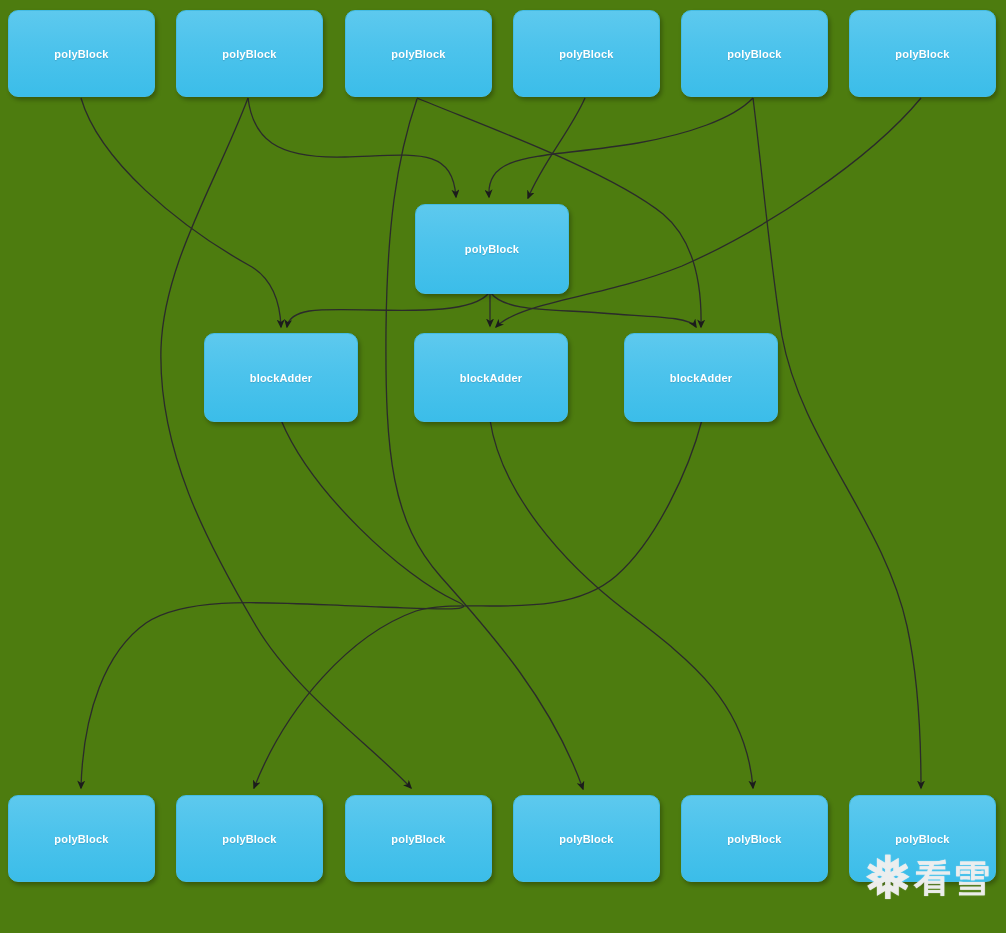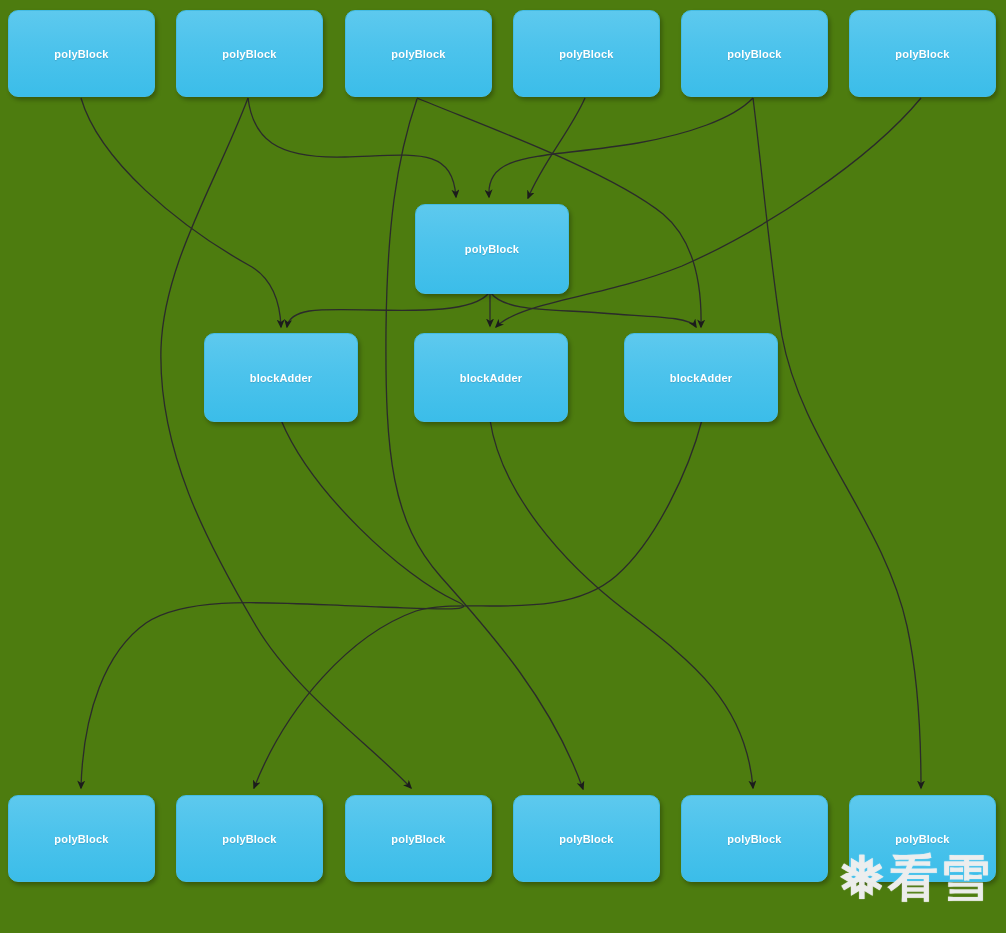--- a/index.html
+++ b/index.html
@@ -19,21 +19,21 @@
     text-shadow:0 1px 1px rgba(0,0,0,0.15);
   }
   #watermark{
     position:absolute;right:14px;bottom:26px;z-index:50;
     display:flex;align-items:center;gap:2px;
     color:rgba(236,236,236,0.88);
     font-weight:bold;pointer-events:none;
     text-shadow:0 0 1px rgba(255,255,255,0.9);
   }
   #watermark .flake{font-size:58px;line-height:1;}
-  #watermark .wm-text{font-size:50px;line-height:1;letter-spacing:2px;}
+  #watermark .wm-text{font-size:37px;line-height:1;letter-spacing:2px;}
 </style>
 </head>
 <body>
 
 <div id="canvas">
   <svg id="edge-layer" viewBox="0 0 1006 933" xmlns="http://www.w3.org/2000/svg">
     <defs>
       <marker id="arrowhead" markerWidth="9" markerHeight="8" refX="7.5" refY="4" orient="auto" markerUnits="userSpaceOnUse">
         <path d="M0,0 L9,4 L0,8 L2.5,4 Z" fill="#1c1c1c"></path>
       </marker>

